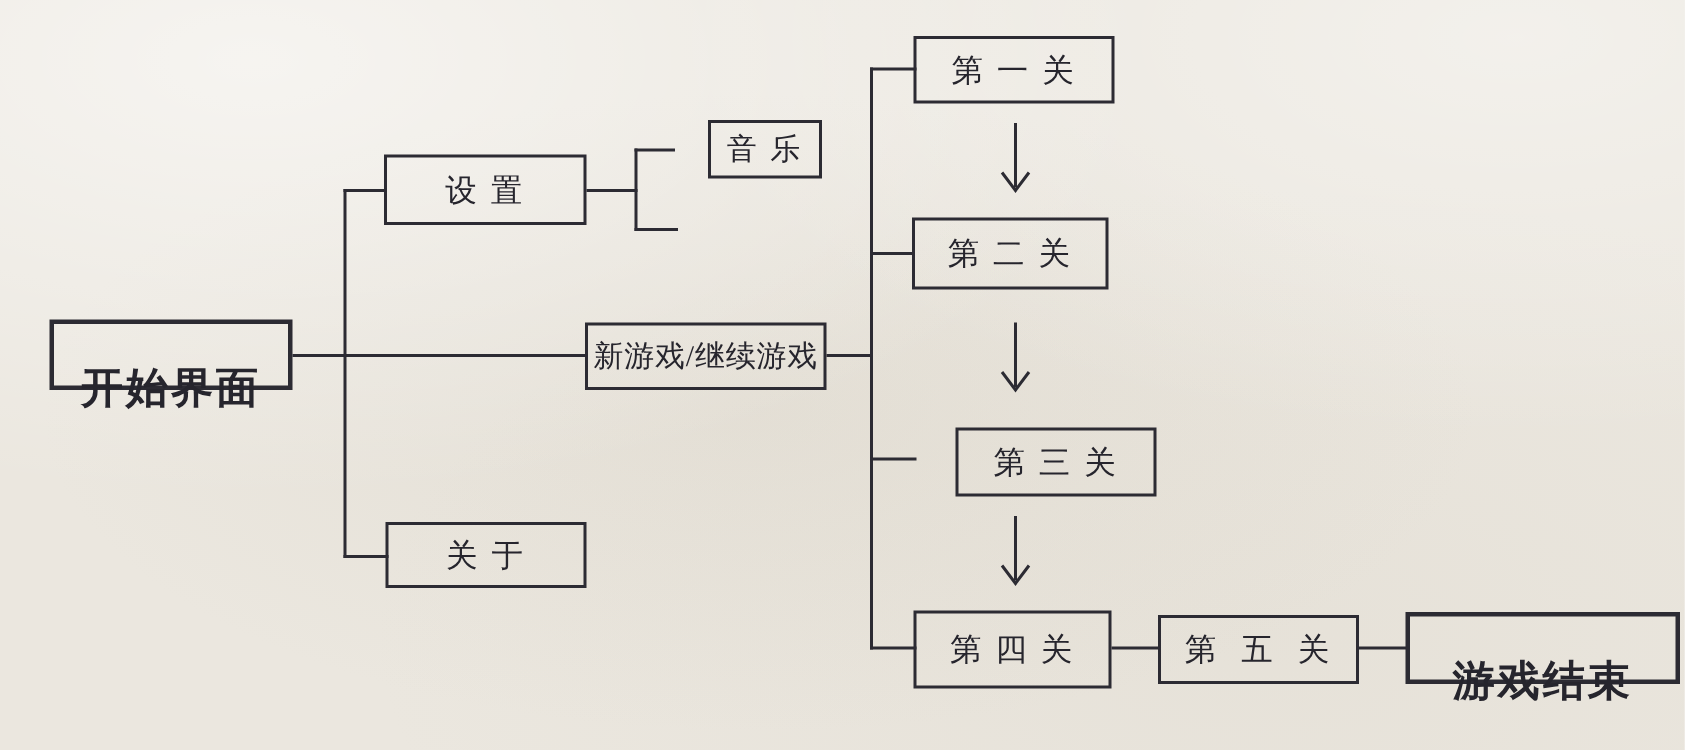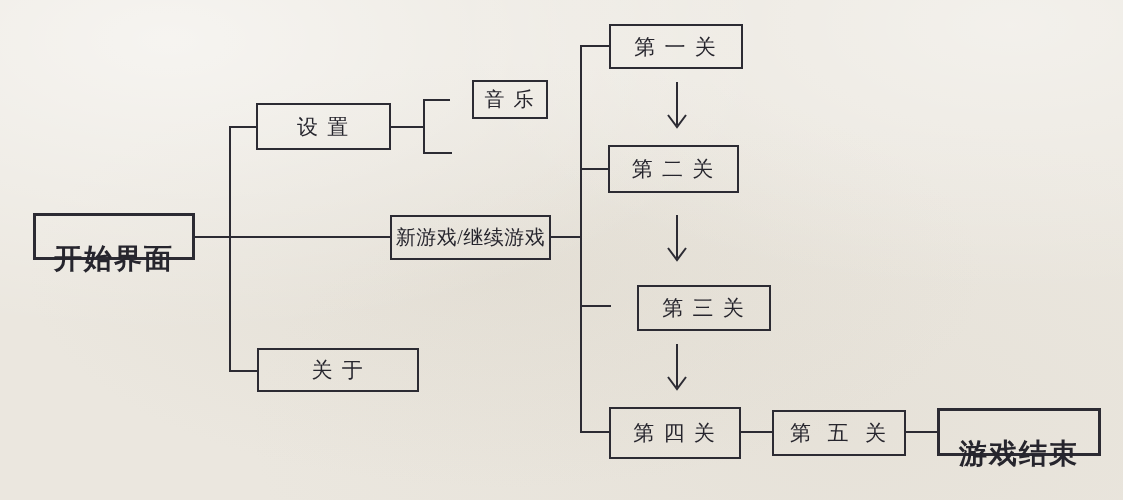--- a/index.html
+++ b/index.html
@@ -116,21 +116,21 @@
 
   <div class="node small" style="left:472px; top:80px; width:76px; height:39px;">
     <span class="node-label">音 乐</span>
   </div>
 
 
   <div class="node tight" style="left:390px; top:215px; width:161px; height:45px;">
     <span class="node-label">新游戏/继续游戏</span>
   </div>
 
-  <div class="node" style="left:257px; top:348px; width:162px; height:44px;">
+  <div class="node" style="left:257px; top:348px; width:134px; height:44px;">
     <span class="node-label">关 于</span>
   </div>
 
   <div class="node" style="left:609px; top:24px; width:134px; height:45px;">
     <span class="node-label">第 一 关</span>
   </div>
 
   <div class="node" style="left:608px; top:145px; width:131px; height:48px;">
     <span class="node-label">第 二 关</span>
   </div>
@@ -140,17 +140,17 @@
   </div>
 
   <div class="node" style="left:609px; top:407px; width:132px; height:52px;">
     <span class="node-label">第 四 关</span>
   </div>
 
   <div class="node" style="left:772px; top:410px; width:134px; height:46px;font-family:Liberation Mono, monospace;">
     <span class="node-label">第 五 关</span>
   </div>
 
-  <div class="node major" style="left:937px; top:408px; width:164px; height:48px;">
+  <div class="node major" style="left:937px; top:408px; width:183px; height:48px;">
     <span class="node-label">游戏结束</span>
   </div>
 
 </div>
 
 </body></html>

